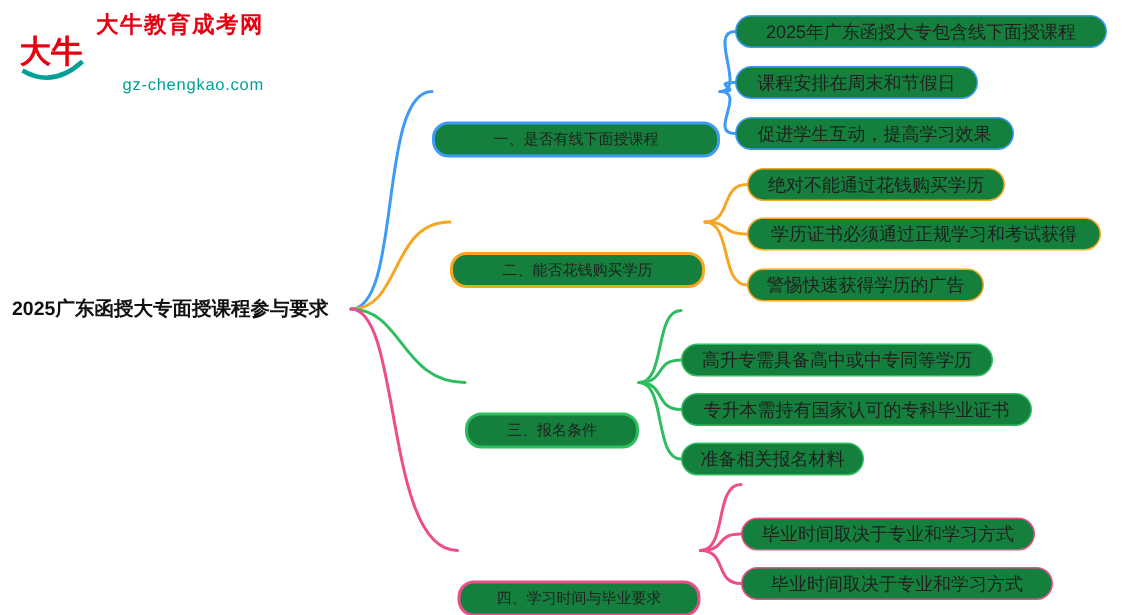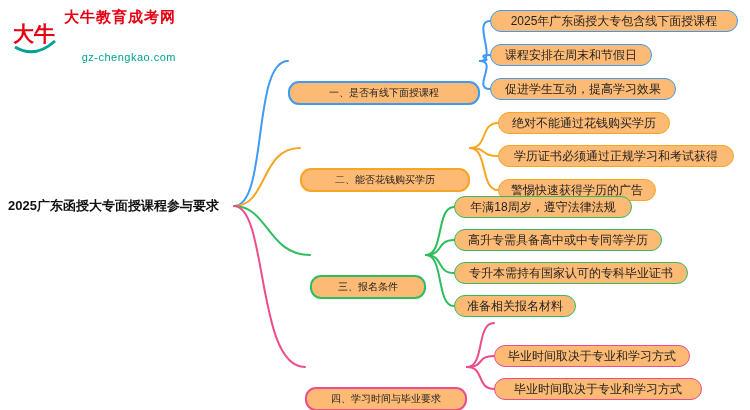--- a/index.html
+++ b/index.html
@@ -1,21 +1,21 @@
 <!DOCTYPE html>
 <html><head>
 <meta charset="utf-8">
 <style>
   html,body{margin:0;padding:0;background:#ffffff;}
   body{font-family:"Liberation Sans","DejaVu Sans",sans-serif;}
   .stage{position:relative;width:750px;height:410px;background:#ffffff;overflow:hidden;text-align:right;}
   .links{position:absolute;left:0;top:0;}
   .links path{fill:none;stroke-width:2;stroke-linecap:round;}
   .node{
-    position:absolute;box-sizing:border-box;background:#fdba74;
+    position:absolute;box-sizing:border-box;background:#15803d;
     border:2px solid #999;border-radius:11px;
     display:flex;align-items:center;justify-content:center;
     color:#1f1f1f;white-space:nowrap;overflow:hidden;
   }
   .branch{height:24px;font-size:10px;font-weight:400;margin-top:32px;}
   .leaf{height:22px;font-size:12px;font-weight:400;border-width:1.5px;}
   .root{
     position:absolute;left:8px;top:197px;width:226px;height:18px;
     font-size:13px;font-weight:700;color:#111;white-space:nowrap;
     display:flex;align-items:center;
@@ -71,21 +71,20 @@
   <div class="node leaf" style="left: 490px; top: 10px; width: 248px; border-color: rgb(61, 155, 245);">2025年广东函授大专包含线下面授课程</div>
   <div class="node leaf" style="left: 490px; top: 44px; width: 162px; border-color: rgb(61, 155, 245);">课程安排在周末和节假日</div>
   <div class="node leaf" style="left: 490px; top: 78px; width: 186px; border-color: rgb(61, 155, 245);">促进学生互动，提高学习效果</div>
 
   <div class="node branch" style="left: 300px; top: 136px; width: 170px; border-color: rgb(245, 166, 35);">二、能否花钱购买学历</div>
   <div class="node leaf" style="left: 498px; top: 112px; width: 172px; border-color: rgb(245, 166, 35);">绝对不能通过花钱购买学历</div>
   <div class="node leaf" style="left: 498px; top: 145px; width: 236px; border-color: rgb(245, 166, 35);">学历证书必须通过正规学习和考试获得</div>
   <div class="node leaf" style="left: 498px; top: 179px; width: 158px; border-color: rgb(245, 166, 35);">警惕快速获得学历的广告</div>
 
   <div class="node branch" style="left: 310px; top: 243px; width: 116px; border-color: rgb(46, 189, 95);">三、报名条件</div>
-  <div class="node leaf" style="left: 454px; top: 196px; width: 178px; border-color: rgb(46, 189, 95);">年满18周岁，遵守法律法规</div>
   <div class="node leaf" style="left: 454px; top: 229px; width: 208px; border-color: rgb(46, 189, 95);">高升专需具备高中或中专同等学历</div>
   <div class="node leaf" style="left: 454px; top: 262px; width: 234px; border-color: rgb(46, 189, 95);">专升本需持有国家认可的专科毕业证书</div>
   <div class="node leaf" style="left: 454px; top: 295px; width: 122px; border-color: rgb(46, 189, 95);">准备相关报名材料</div>
 
   <div class="node branch" style="left: 305px; top: 355px; width: 162px; border-color: rgb(236, 77, 139);">四、学习时间与毕业要求</div>
   <div class="node leaf" style="left: 494px; top: 345px; width: 196px; border-color: rgb(236, 77, 139);">毕业时间取决于专业和学习方式</div>
   <div class="node leaf" style="left: 494px; top: 378px; width: 208px; border-color: rgb(236, 77, 139);">毕业时间取决于专业和学习方式</div>
 
 </div>
 

